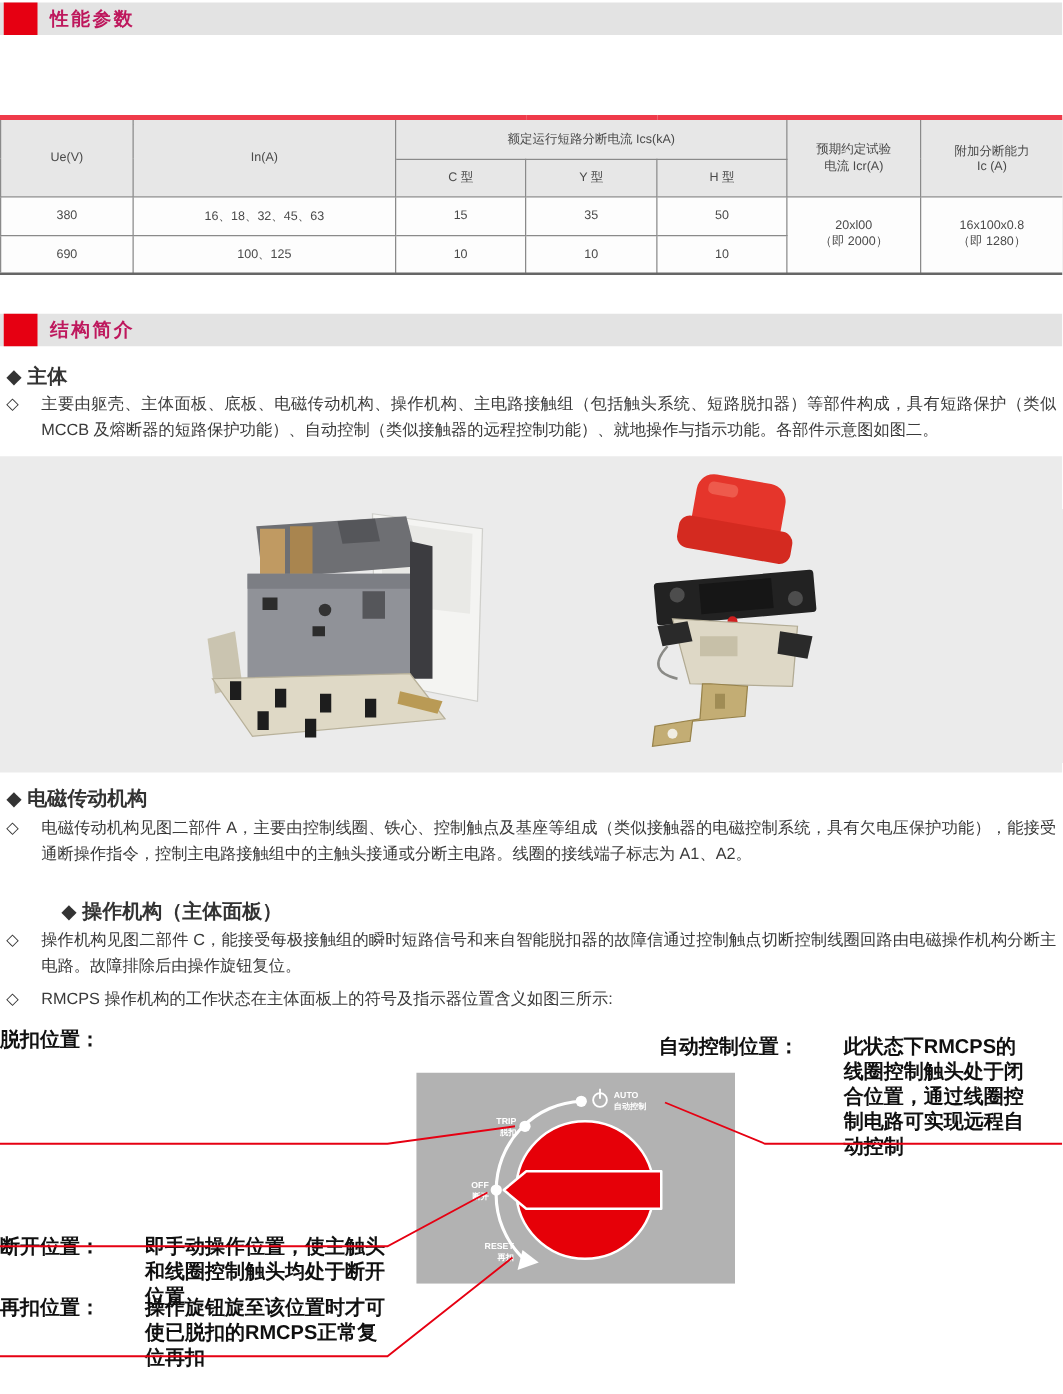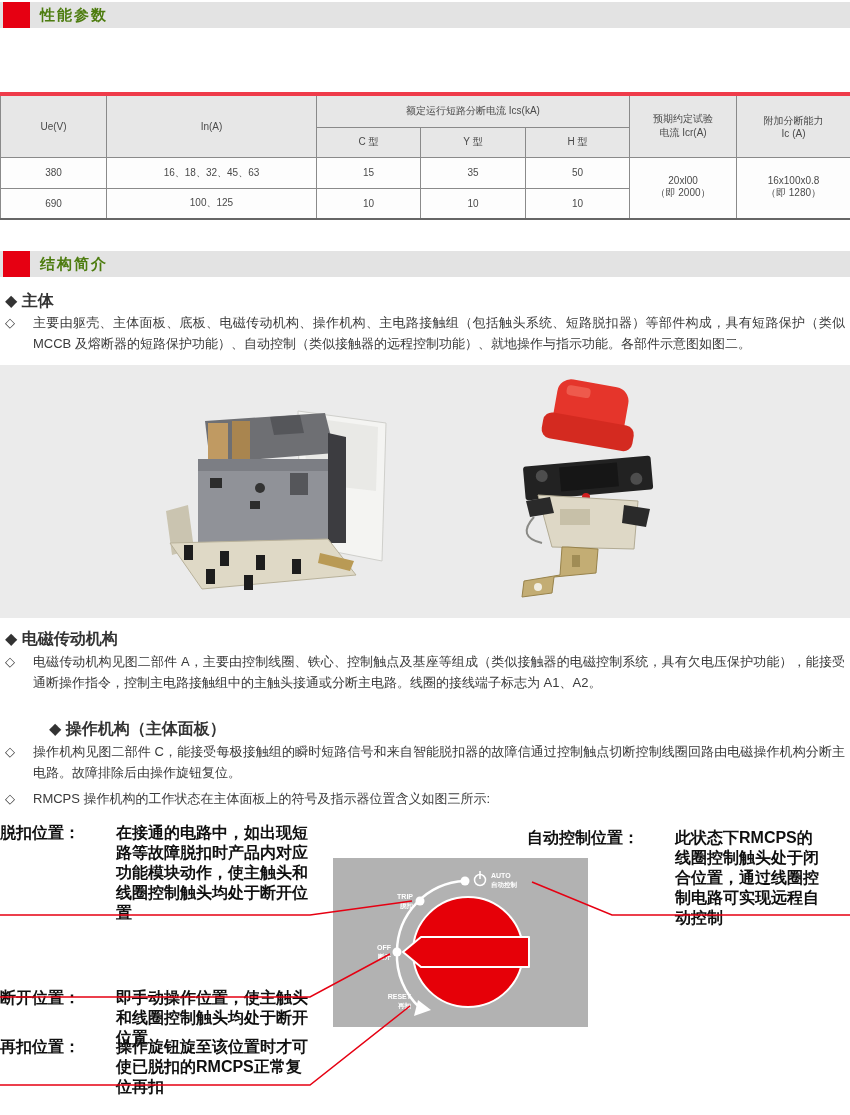--- a/index.html
+++ b/index.html
@@ -2,21 +2,21 @@
 <html><head>
 <meta charset="utf-8">
 <style>
   html,body{margin:0;padding:0;background:#fff;}
   body{font-family:"Liberation Sans","DejaVu Sans",sans-serif;}
   #page{position:relative;width:850px;height:1115px;background:#fff;overflow:hidden;}
 
   
   .sec-bar{position:absolute;left:0;right:0;height:26px;background:#e3e3e3;}
   .sec-block{position:absolute;left:3px;top:0;width:27px;height:26px;background:#e60012;}
-  .sec-title{position:absolute;left:40px;top:4px;font-size:15px;font-weight:bold;color:#4d7c0f;letter-spacing:2px;}
+  .sec-title{position:absolute;left:40px;top:4px;font-size:15px;font-weight:bold;color:#be185d;letter-spacing:2px;}
 
   .caption{position:absolute;left:12px;top:48px;font-size:13px;color:#333;margin-top:43px;}
 
   
   .tbl-wrap{position:absolute;left:0;top:92px;width:850px;}
   table{border-collapse:collapse;width:850px;table-layout:fixed;border-top:4px solid #ef3b4a;border-bottom:2px solid #666;}
   th,td{border:1px solid #8a8a8a;text-align:center;vertical-align:middle;font-weight:normal;font-size:10px;color:#4a4a4a;padding:0;}
   thead th{background:#e7e7e7;}
   tbody td{background:#fdfdfd;}
   .h36{height:33px;} .h30{height:30px;} .h31{height:31px;}
@@ -184,21 +184,20 @@
   </div>
   <div class="para" style="top:788px;">
     <span class="dia">◇</span>
     <span>RMCPS 操作机构的工作状态在主体面板上的符号及指示器位置含义如图三所示:</span>
   </div>
 
   <div class="bottom">
 
     <div class="pos-block" style="top:3px;left:0;width:312px;">
       <span class="pos-label">脱扣位置：</span>
-      <span class="pos-text">在接通的电路中，如出现短路等故障脱扣时产品内对应功能模块动作，使主触头和线圈控制触头均处于断开位置</span>
     </div>
     <div class="pos-block" style="top:120px;left:0;width:312px;margin-top:48px;">
       <span class="pos-label">断开位置：</span>
       <span class="pos-text">即手动操作位置，使主触头和线圈控制触头均处于断开位置</span>
     </div>
     <div class="pos-block" style="top:217px;left:0;width:312px;">
       <span class="pos-label">再扣位置：</span>
       <span class="pos-text">操作旋钮旋至该位置时才可使已脱扣的RMCPS正常复位再扣</span>
     </div>
     <div class="pos-block" style="top:8px;left:527px;width:300px;">

